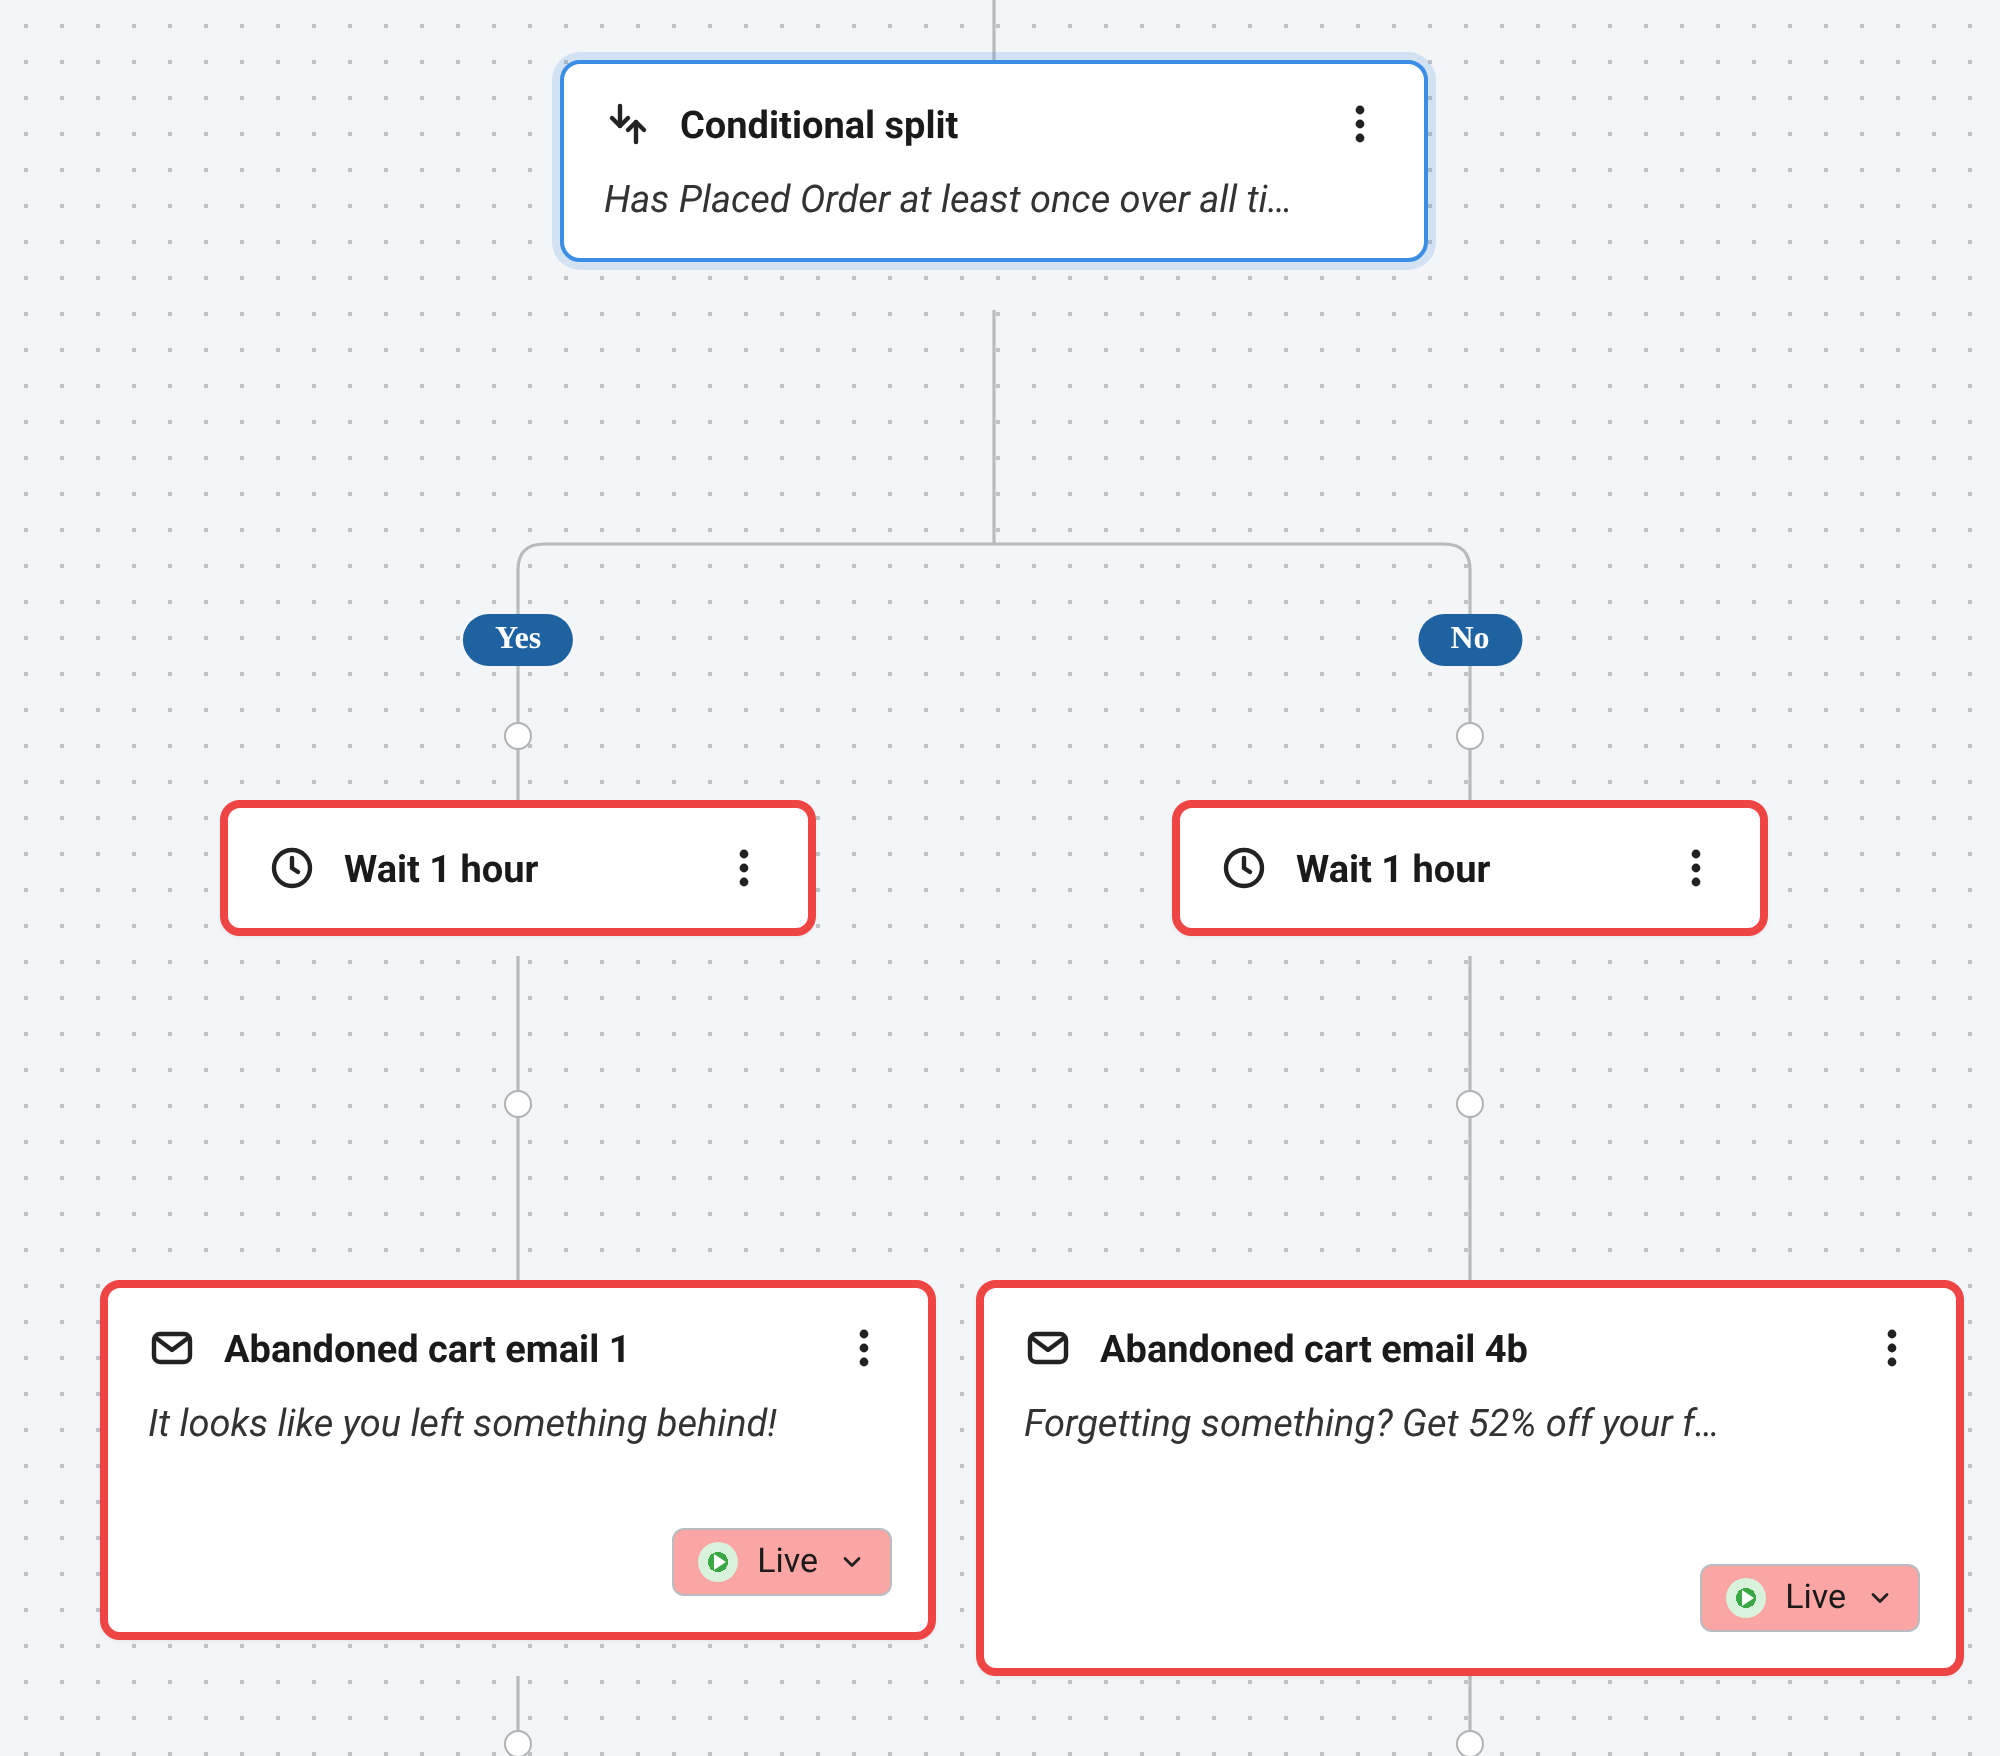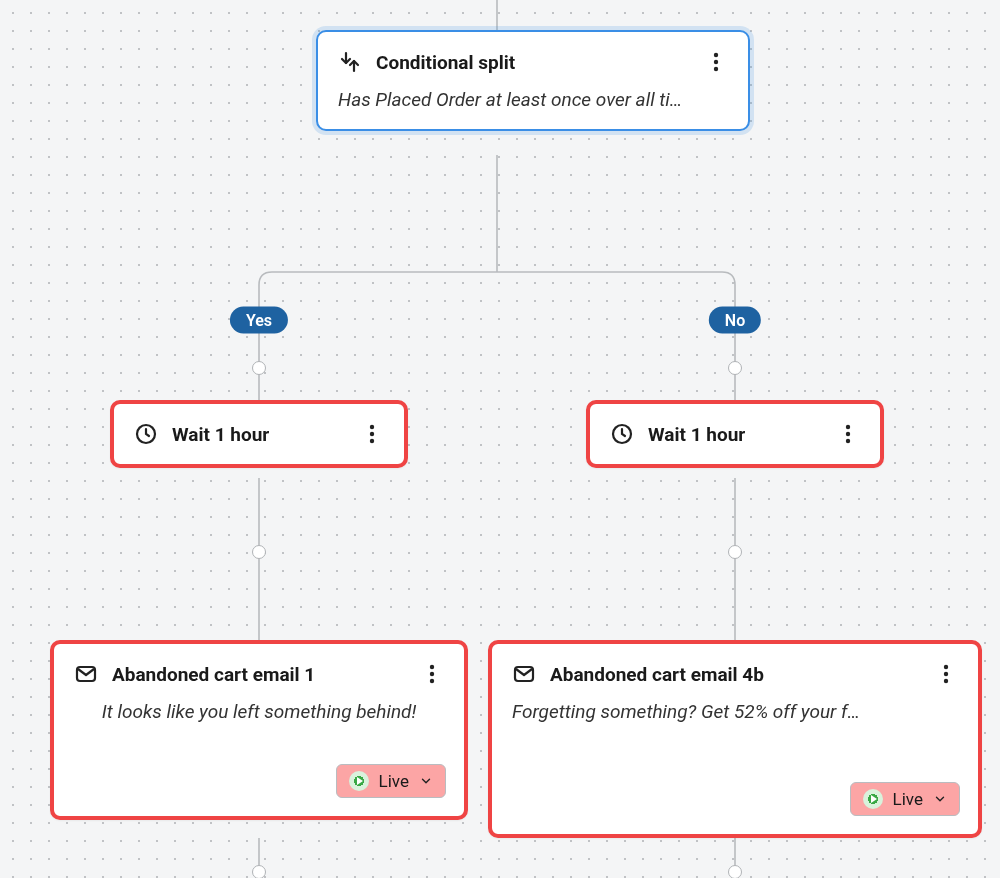--- a/index.html
+++ b/index.html
@@ -20,21 +20,21 @@
     box-sizing:border-box;padding:18px 20px;
   }
   .card.selected{border:2px solid #3a8ee6;box-shadow:0 0 0 4px rgba(58,142,230,.18);}
   .card .head{display:flex;align-items:center;gap:14px;}
   .card .title{font-weight:700;font-size:19px;}
   .card .more{margin-left:auto;cursor:pointer;width:24px;height:24px;display:flex;align-items:center;justify-content:center;}
   .card .desc{margin-top:14px;font-size:19px;color:#333;white-space:nowrap;overflow:hidden;text-overflow:ellipsis;font-style:italic;}
   .icon{flex:0 0 auto;display:flex;align-items:center;justify-content:center;}
   .pill{
     position:absolute;background:#1e62a1;color:#fff;font-weight:600;font-size:16px;
-    padding:4px 16px;border-radius:999px;transform:translate(-50%,-50%);
+    padding:4px 16px;border-radius:999px;transform:translate(-50%,-50%);font-family:Liberation Serif, serif;
   }
   .port{
     position:absolute;width:12px;height:12px;border:1px solid #b0b3b6;background:#fff;border-radius:50%;
     transform:translate(-50%,-50%);
   }
   .status-select{
     position:absolute;right:18px;bottom:18px;
     display:flex;align-items:center;gap:10px;
     border:1px solid #b9bcc0;border-radius:6px;padding:6px 12px;background:#fca5a5;cursor:pointer;
   }
@@ -62,21 +62,21 @@
     <path d="M497 272 H722 Q735 272 735 285 V400"></path>
 
     <line x1="259" y1="478" x2="259" y2="640"></line>
     <line x1="259" y1="838" x2="259" y2="878"></line>
 
     <line x1="735" y1="478" x2="735" y2="640"></line>
     <line x1="735" y1="838" x2="735" y2="878"></line>
   </g>
 </svg>
 
-<div class="card selected" style="left:280px;top:30px;width:434px;margin-left:36px;">
+<div class="card selected" style="left:280px;top:30px;width:434px;">
   <div class="head">
     <span class="icon">
       <svg width="24" height="24" viewBox="0 0 24 24" fill="none" stroke="#222" stroke-width="2.2" stroke-linecap="round" stroke-linejoin="round">
         <path d="M8 3v10"></path>
           <path d="M4 9l4 4 4-4"></path>
         <path d="M16 21V11"></path>
           <path d="M12 15l4-4 4 4"></path>
       </svg>
     </span>
     <span class="title">Conditional split</span>
@@ -132,21 +132,21 @@
     <span class="more">
       <svg width="6" height="20" viewBox="0 0 6 20">
           <circle cx="3" cy="3" r="2.2" fill="#222"></circle>
           <circle cx="3" cy="10" r="2.2" fill="#222"></circle>
           <circle cx="3" cy="17" r="2.2" fill="#222"></circle>
         </svg>
     </span>
   </div>
 </div>
 
-<div class="card" style="left:50px;top:640px;width:418px;height:180px;text-align:center;">
+<div class="card" style="left:50px;top:640px;width:418px;height:180px;">
   <div class="head">
     <span class="icon">
       <svg width="24" height="24" viewBox="0 0 24 24" fill="none" stroke="#222" stroke-width="2.2" stroke-linejoin="round">
           <rect x="3" y="5" width="18" height="14" rx="3"></rect>
           <path d="M4 7l8 6 8-6"></path>
         </svg>
     </span>
     <span class="title">Abandoned cart email 1</span>
     <span class="more">
       <svg width="6" height="20" viewBox="0 0 6 20">

